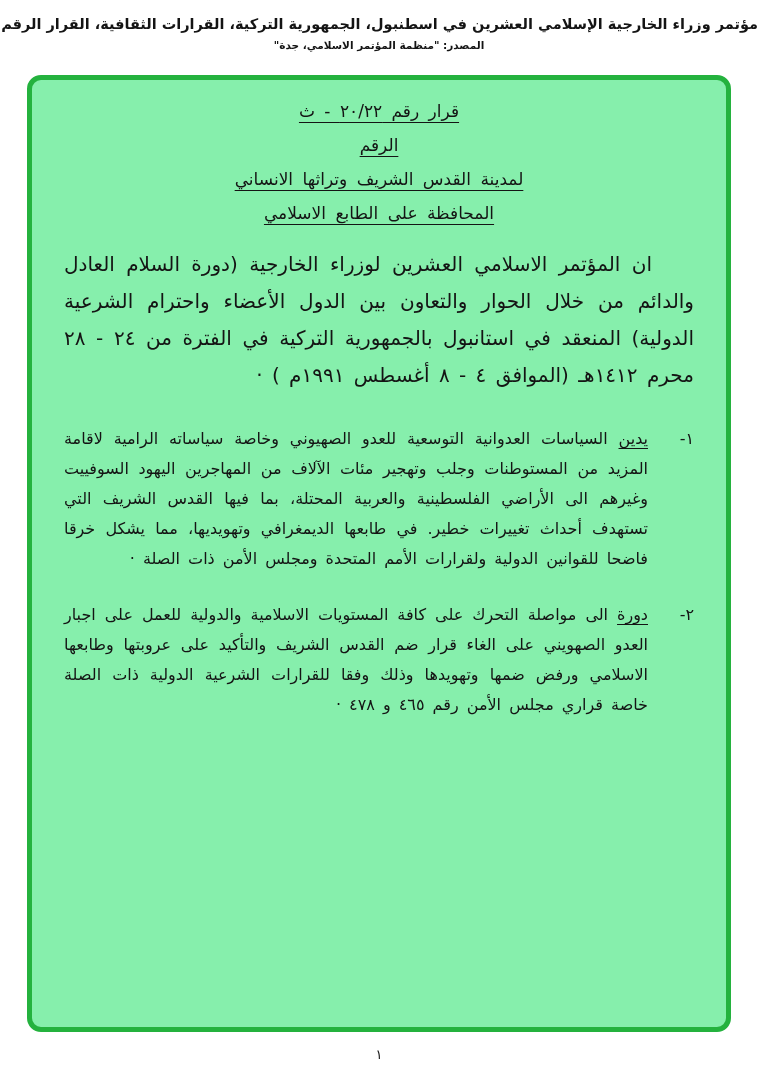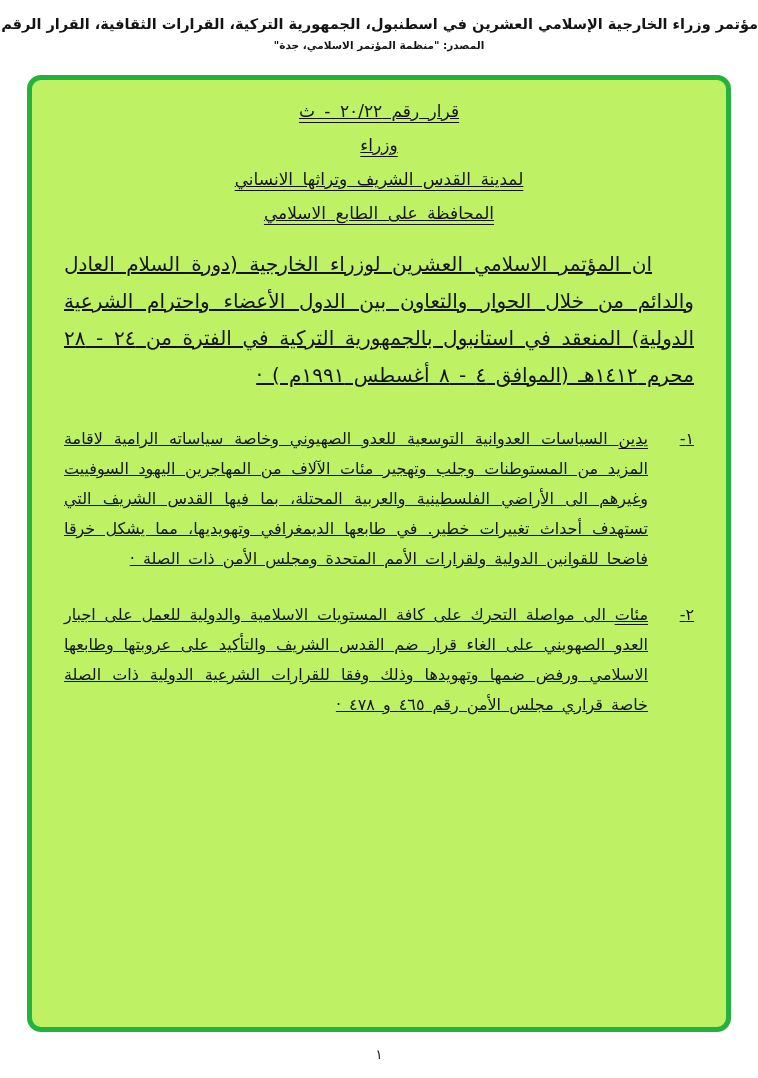--- a/index.html
+++ b/index.html
@@ -27,23 +27,22 @@
   }
   
   .frame {
     position: absolute;
     left: 27px;
     top: 75px;
     width: 704px;
     height: 957px;
     border: 5px solid #24b23e;
     border-radius: 14px;
-    background: #bef264;
+    background: #86efac;
     overflow: hidden;
-    text-decoration: underline;
   }
   .frame-inner {
     direction: rtl;
     padding: 14px 32px 0 32px;
     height: 100%;
   }
   
   .title-block { text-align: center; font-size: 17px; }
   .title-line {
     display: block;
@@ -97,34 +96,34 @@
 <header class="doc-header">
   <div class="hdr-line1">مؤتمر وزراء الخارجية الإسلامي العشرين في اسطنبول، الجمهورية التركية، القرارات الثقافية، القرار الرقم ٢٠/٢٢-ث</div>
   <div class="hdr-line2">المصدر:  "منظمة المؤتمر الاسلامي، جدة"</div>
 </header>
 
 <div class="frame">
   <div class="frame-inner">
 
     <div class="title-block">
       <span class="title-line">قرار رقم ٢٠/٢٢ - ث</span>
-      <span class="title-line">وزراء</span>
+      <span class="title-line">الرقم</span>
       <span class="title-line">لمدينة القدس الشريف وتراثها الانساني</span>
       <span class="title-line">المحافظة على الطابع الاسلامي</span>
     </div>
 
     <p class="para first"><span>ان المؤتمر الاسلامي العشرين لوزراء الخارجية (دورة السلام العادل والدائم من خلال الحوار والتعاون بين الدول الأعضاء واحترام الشرعية الدولية) المنعقد في استانبول بالجمهورية التركية في الفترة من ٢٤ - ٢٨ محرم ١٤١٢هـ (الموافق ٤ - ٨ أغسطس ١٩٩١م ) ·</span></p>
 
 
     <div class="item i1">
       <div class="item-num">١-</div>
       <div class="item-body"><span class="lead">يدين</span><span> السياسات العدوانية التوسعية للعدو الصهيوني وخاصة سياساته الرامية لاقامة المزيد من المستوطنات وجلب وتهجير مئات الآلاف من المهاجرين اليهود السوفييت وغيرهم الى الأراضي الفلسطينية والعربية المحتلة، بما فيها القدس الشريف التي تستهدف أحداث تغييرات خطير. في طابعها الديمغرافي وتهويديها، مما يشكل خرقا فاضحا للقوانين الدولية ولقرارات الأمم المتحدة ومجلس الأمن ذات الصلة ·</span></div>
     </div>
 
     <div class="item i2">
       <div class="item-num">٢-</div>
-      <div class="item-body"><span class="lead">مئات</span><span> الى مواصلة التحرك على كافة المستويات الاسلامية والدولية للعمل على اجبار العدو الصهويني على الغاء قرار ضم القدس الشريف والتأكيد على عروبتها وطابعها الاسلامي ورفض ضمها وتهويدها وذلك وفقا للقرارات الشرعية الدولية ذات الصلة خاصة قراري مجلس الأمن رقم ٤٦٥ و ٤٧٨ ·</span></div>
+      <div class="item-body"><span class="lead">دورة</span><span> الى مواصلة التحرك على كافة المستويات الاسلامية والدولية للعمل على اجبار العدو الصهويني على الغاء قرار ضم القدس الشريف والتأكيد على عروبتها وطابعها الاسلامي ورفض ضمها وتهويدها وذلك وفقا للقرارات الشرعية الدولية ذات الصلة خاصة قراري مجلس الأمن رقم ٤٦٥ و ٤٧٨ ·</span></div>
     </div>
 
   </div>
 </div>
 
 <div class="page-num">١</div>
 
 </body></html>

